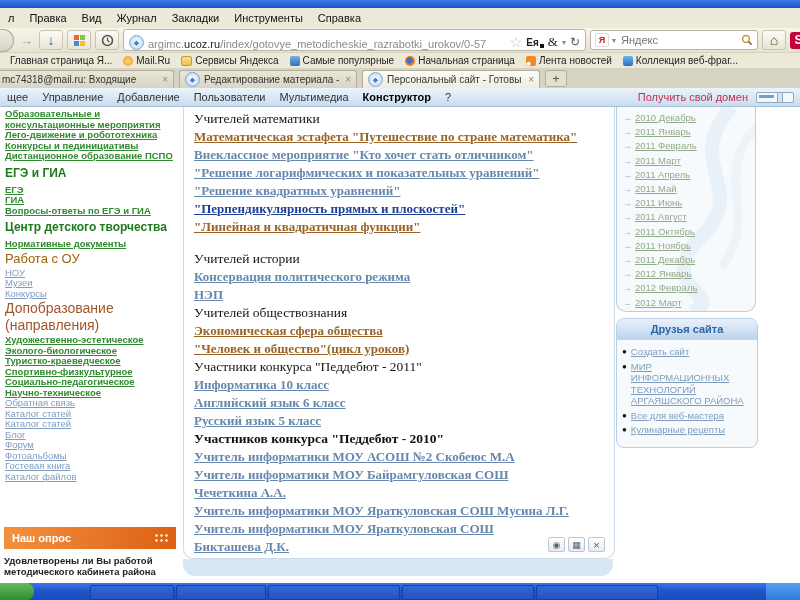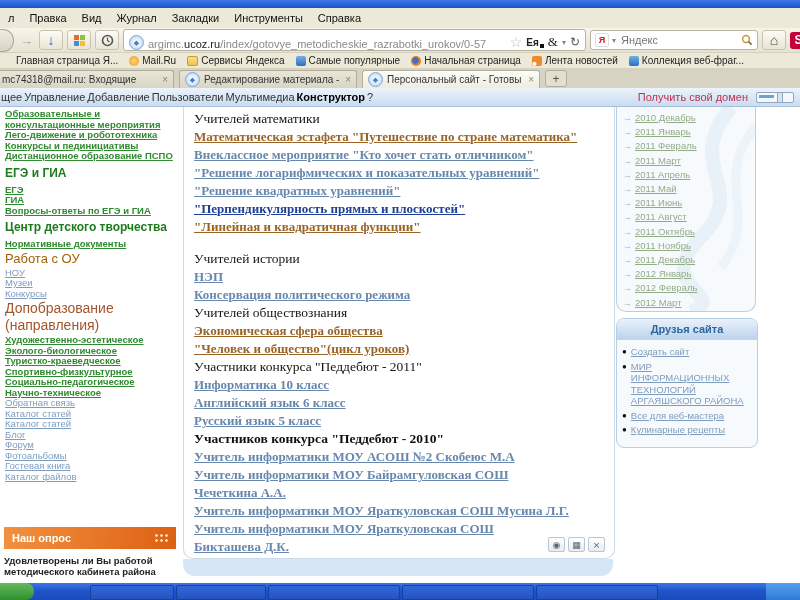--- a/index.html
+++ b/index.html
@@ -40,21 +40,21 @@
   .searchbox{width:168px;height:20px;background:#fff;border:1px solid #b8b4a4;border-radius:3px;
              display:flex;align-items:center;gap:3px;padding:0 4px;box-sizing:border-box;flex:0 0 auto;}
   .ya-ico{width:12px;height:12px;border:1px solid #ddd;border-radius:2px;color:#d01818;
           font-size:9px;font-weight:bold;text-align:center;line-height:12px;background:#fff;}
   .search-input{border:none;outline:none;flex:1;min-width:0;font-size:11px;color:#333;background:transparent;}
   .home{font-size:14px;color:#4a463a;}
   .s-badge{width:17px;height:17px;background:#c4003c;border-radius:3px;color:#fff;font-weight:bold;
            font-size:12px;display:flex;align-items:center;justify-content:center;margin-right:-7px;flex:0 0 auto;}
   .bookmarksbar{position:absolute;top:53px;left:0;right:0;height:15px;background:#ece9d8;
                 border-bottom:1px solid #d6d2c0;display:flex;align-items:center;gap:11px;
-                font-size:10px;color:#222;padding-left:16px;overflow:hidden;}
+                font-size:10px;color:#222;padding-left:10px;overflow:hidden;}
   .bm{display:flex;align-items:center;gap:3px;white-space:nowrap;}
   .bm-ico{width:10px;height:10px;border-radius:2px;flex:0 0 auto;}
   .bm[data-kind="mail"] .bm-ico{border-radius:50%;background:radial-gradient(#ffd76e,#e89a2e);}
   .bm[data-kind="folder"] .bm-ico{background:linear-gradient(#fbe08a,#eec24e);border:1px solid #c89b32;width:9px;height:8px;}
   .bm[data-kind="pop"] .bm-ico{background:linear-gradient(#79aee4,#2f6fbe);}
   .bm[data-kind="ff"] .bm-ico{border-radius:50%;background:radial-gradient(circle at 45% 45%,#3f6fd0 38%,#e87d1e 46%);}
   .bm[data-kind="rss"] .bm-ico{background:radial-gradient(circle at 25% 78%,#fff 1.5px,rgba(255,255,255,0) 2.5px),#ef8a2a;}
   .bm[data-kind="efrag"] .bm-ico{background:linear-gradient(#6db1e8,#2a6fc0);}
   .tabbar{position:absolute;top:69px;left:0;right:0;height:19px;background:#d7d3c3;
           display:flex;align-items:flex-end;overflow:hidden;}
@@ -65,21 +65,21 @@
   .tab:first-of-type{margin-left:-4px;}
   .tab[data-kind="active"]{background:linear-gradient(#fdfcf7,#efecdf);}
   .tab-label{white-space:nowrap;overflow:hidden;flex:1;}
   .tab-close{color:#8a8578;font-size:10px;padding-left:2px;}
   .newtab{width:20px;height:15px;margin-bottom:1px;border:1px solid #b2ad9c;border-radius:3px;
           background:#e3dfcf;font-size:12px;color:#555;display:flex;align-items:center;justify-content:center;}
   
   .adminbar{position:absolute;top:88px;left:0;right:0;height:18px;
             background:linear-gradient(#ecf3fb,#c9dcf0);border-bottom:1px solid #a9bfd8;
             display:flex;align-items:center;font-size:11px;color:#333;}
-  .admin-item{padding:0 1px;}
+  .admin-item{padding:0 7px;}
   .admin-item[data-kind="bold"]{font-weight:bold;color:#000;}
   .admin-right{margin-left:auto;display:flex;align-items:center;gap:8px;padding-right:6px;}
   .get-domain{color:#c13050;}
   .slider{width:36px;height:9px;background:#f4f8fc;border:1px solid #8fa8c4;border-radius:2px;position:relative;}
   .slider::before{content:"";position:absolute;left:2px;top:2px;width:15px;height:3px;background:#6fa3cf;}
   .slider::after{content:"";position:absolute;left:20px;top:-1px;width:4px;height:9px;background:#d7e4f0;border:1px solid #8fa8c4;}
   
   .content{position:absolute;top:107px;left:0;right:0;bottom:17px;background:#fff;overflow:hidden;}
   .sidebar{position:absolute;left:5px;top:2px;width:175px;height:416px;overflow:hidden;}
   .sb-item{display:block;}
@@ -315,22 +315,22 @@
     <div>
 
     <a class="m-item" data-kind="h">Учителей математики</a>
         <a class="m-item" data-kind="brown">Математическая эстафета "Путешествие по стране математика"</a>
         <a class="m-item" data-kind="blue">Внеклассное мероприятие "Кто хочет стать отличником"</a>
         <a class="m-item" data-kind="blue">"Решение логарифмических и показательных уравнений"</a>
         <a class="m-item" data-kind="blue">"Решение квадратных уравнений"</a>
         <a class="m-item" data-kind="navy">"Перпендикулярность прямых и плоскостей"</a>
         <a class="m-item" data-kind="brown">"Линейная и квадратичная функции"</a>
         <a class="m-item" data-kind="hgap">Учителей истории</a>
+        <a class="m-item" data-kind="blue">Консервация политического режима</a>
         <a class="m-item" data-kind="blue">НЭП</a>
-        <a class="m-item" data-kind="blue">Консервация политического режима</a>
         <a class="m-item" data-kind="h">Учителей обществознания</a>
         <a class="m-item" data-kind="brown">Экономическая сфера общества</a>
         <a class="m-item" data-kind="brown">"Человек и общество"(цикл уроков)</a>
         <a class="m-item" data-kind="h">Участники конкурса "Педдебют - 2011"</a>
         <a class="m-item" data-kind="blue">Информатика 10 класс</a>
         <a class="m-item" data-kind="blue">Английский язык 6 класс</a>
         <a class="m-item" data-kind="blue">Русский язык 5 класс</a>
         <a class="m-item" data-kind="hb">Участников конкурса "Педдебют - 2010"</a>
         <a class="m-item" data-kind="blue">Учитель информатики МОУ АСОШ №2 Скобеюс М.А</a>
         <a class="m-item" data-kind="blue">Учитель информатики МОУ Байрамгуловская СОШ</a>

